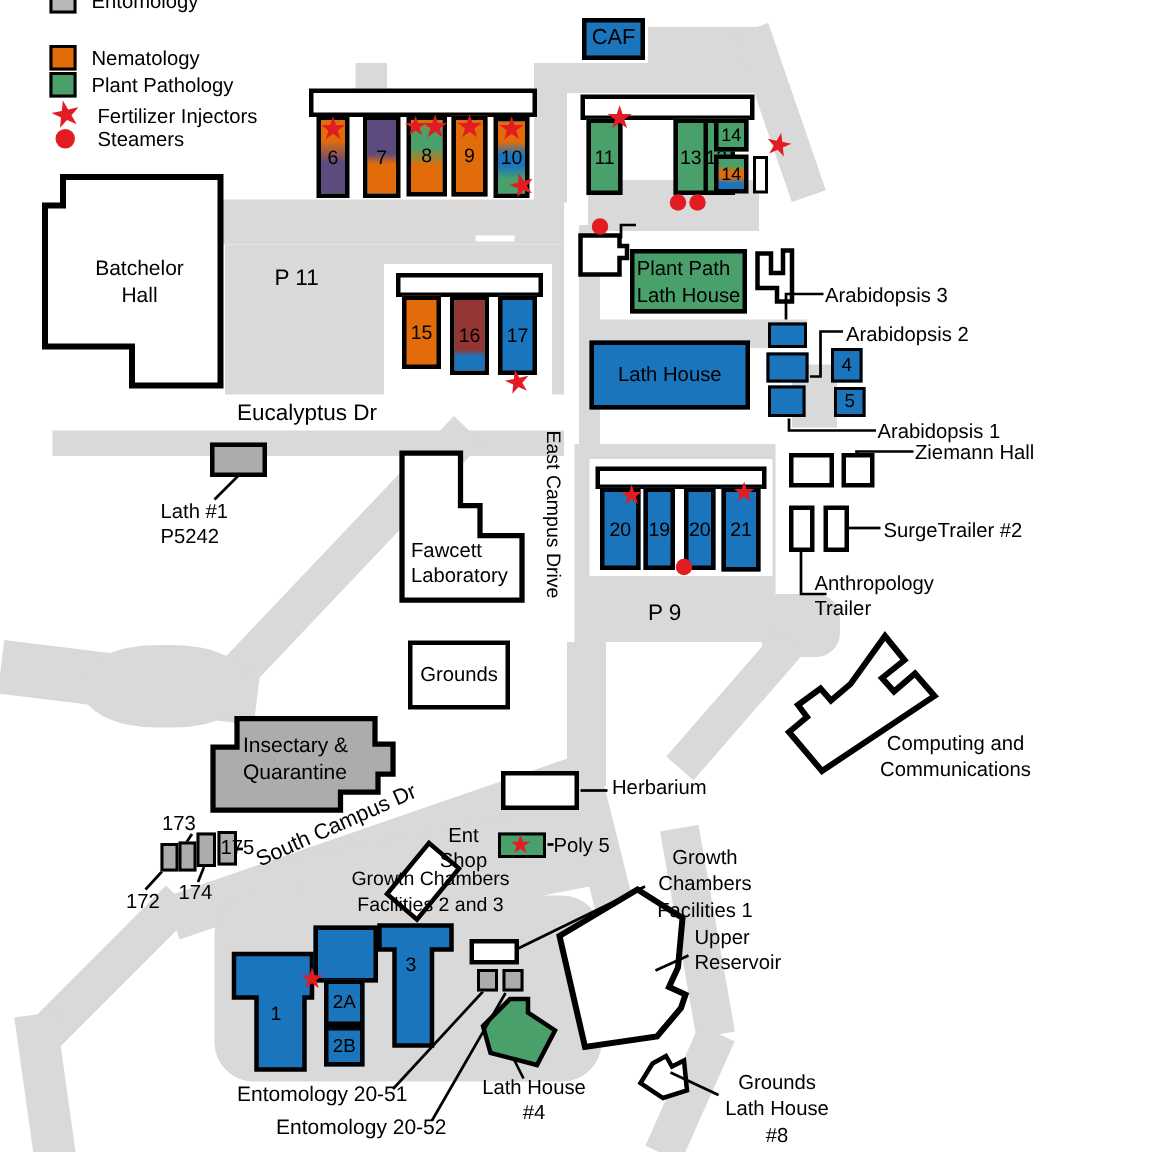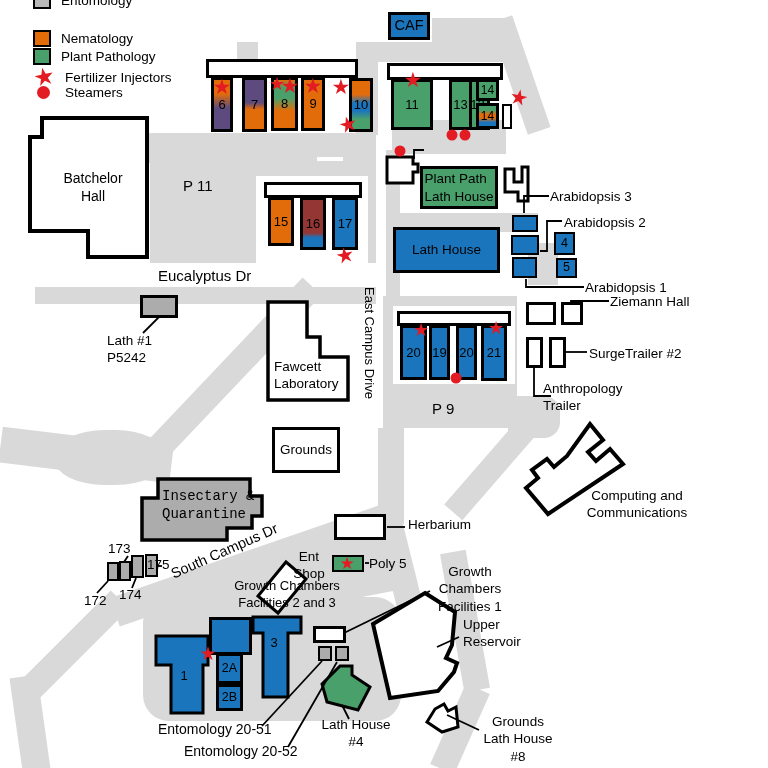--- a/index.html
+++ b/index.html
@@ -8,21 +8,21 @@
   .road{position:absolute;background:#d9d9d9;}
   .blob{border-radius:26px;}
   .bld{position:absolute;box-sizing:border-box;border:3px solid #000;display:flex;
        align-items:center;justify-content:center;font-size:13px;line-height:1.05;}
   .bld.thin{border-width:2px;}
   .blue{background:#1b75bc;} .green{background:#4aa06a;} .orange{background:#e36c0a;}
   .whitefill{background:#fff;} .grayfill{background:#acacac;}
   .g67{background:linear-gradient(180deg,#e36c0a 0%,#e36c0a 28%,#5d4a7e 58%,#5d4a7e 100%);}
   .g76{background:linear-gradient(180deg,#5d4a7e 0%,#5d4a7e 46%,#e36c0a 60%,#e36c0a 100%);}
   .g8{background:linear-gradient(180deg,#e36c0a 0%,#4aa06a 16%,#4aa06a 38%,#e36c0a 64%,#e36c0a 100%);}
-  .g10{background:linear-gradient(180deg,#e36c0a 0%,#e36c0a 28%,#1b75bc 46%,#1b75bc 62%,#4aa06a 80%,#4aa06a 100%);margin-left:20px;}
+  .g10{background:linear-gradient(180deg,#e36c0a 0%,#e36c0a 28%,#1b75bc 46%,#1b75bc 62%,#4aa06a 80%,#4aa06a 100%);}
   .g14{background:linear-gradient(180deg,#4aa06a 0%,#4aa06a 22%,#e36c0a 42%,#e36c0a 60%,#1b75bc 82%,#1b75bc 100%);}
   .g16{background:linear-gradient(180deg,#943634 0%,#943634 70%,#1b75bc 80%,#1b75bc 100%);}
   .lbl{position:absolute;font-size:13.5px;line-height:1.28;white-space:pre-line;z-index:6;}
   .ctr{text-align:center;}
   .star{position:absolute;color:#e31b23;font-size:21px;line-height:1;z-index:7;
         transform:translate(-50%,-50%);}
   .dot{position:absolute;width:11px;height:11px;border-radius:50%;background:#e31b23;
        z-index:7;transform:translate(-50%,-50%);}
   .overlay{position:absolute;left:0;top:0;z-index:3;pointer-events:none;}
   .z2{z-index:2;} .z4{z-index:4;}
@@ -125,21 +125,21 @@
       <span class="num" style="position:static">8</span>
     </div>
   <div class="bld orange z4" style="left:301px;top:77px;width:24px;height:54px;">
       <span class="num" style="position:static">9</span>
     </div>
   <div class="bld g10 z4" style="left:329px;top:78px;width:24px;height:54px;">
       <span class="num" style="position:static">10</span>
     </div>
 
   <div class="bld whitefill z4" style="left:387px;top:63px;width:116px;height:17px;"></div>
-  <div class="bld green z4" style="left:391px;top:79px;width:42px;height:51px;">
+  <div class="bld green z4" style="left:391px;top:79px;width:24px;height:51px;">
       <span class="num" style="position:static">11</span>
     </div>
   <div class="bld green z4" style="left:417px;top:79px;width:25px;height:51px;margin-left:48px;">
       <span class="num" style="position:static">12</span>
     </div>
   <div class="bld green z4" style="left:449px;top:79px;width:23px;height:51px;">
       <span class="num" style="position:static">13</span>
     </div>
   <div class="bld green z4" style="left:476px;top:79px;width:23px;height:22px;font-size:12px;">
       <span>14</span>
@@ -252,21 +252,21 @@
   <div class="lbl" style="left:589px;top:345px;">SurgeTrailer #2</div>
   <div class="lbl" style="left:543px;top:380px;">Anthropology
 Trailer</div>
   <div class="lbl" style="left:432px;top:399px;font-size:15px;">P 9</div>
   <div class="lbl" style="left:107px;top:332px;">Lath #1
 P5242</div>
   <div class="lbl" style="left:274px;top:358px;">Fawcett
 Laboratory</div>
   <div class="lbl ctr" style="left:572px;top:487px;width:130px;">Computing and
 Communications</div>
-  <div class="lbl" style="left:162px;top:488px;font-size:14px;font-family:Liberation Mono, monospace;">Insectary &amp;
+  <div class="lbl" style="left:162px;top:488px;font-size:14px;">Insectary &amp;
 Quarantine</div>
   <div class="lbl" style="left:408px;top:516px;">Herbarium</div>
   <div class="lbl" style="left:369px;top:555px;">Poly 5</div>
   <div class="lbl" style="left:168px;top:566px;font-size:14.5px;transform:rotate(-24deg);transform-origin:left top;">South Campus Dr</div>
   <div class="lbl ctr" style="left:289px;top:548px;width:40px;">Ent
 Shop</div>
   <div class="lbl ctr" style="left:234px;top:578px;width:106px;font-size:13px;">Growth Chambers
 Facilities 2 and 3</div>
   <div class="lbl ctr" style="left:418px;top:563px;width:104px;">Growth Chambers
 Facilities 1</div>

